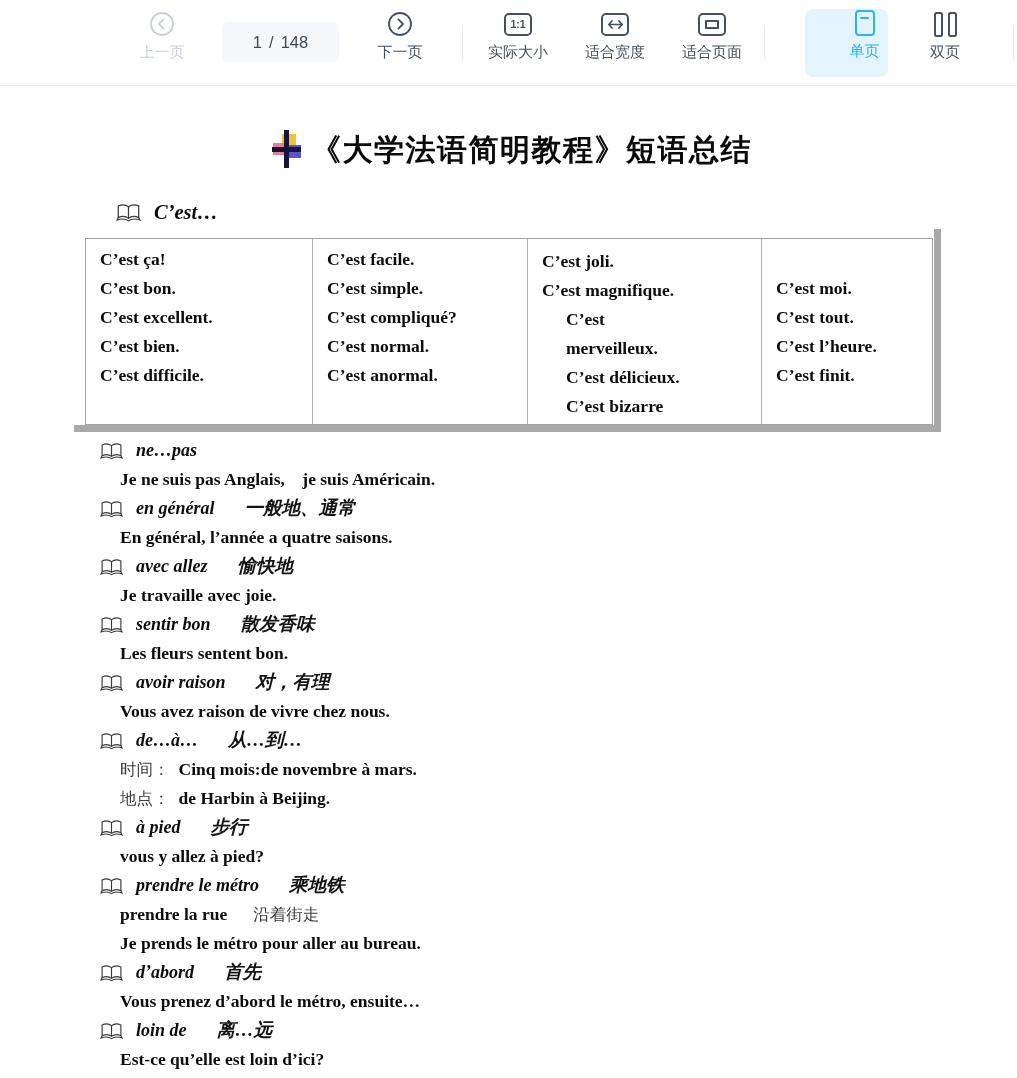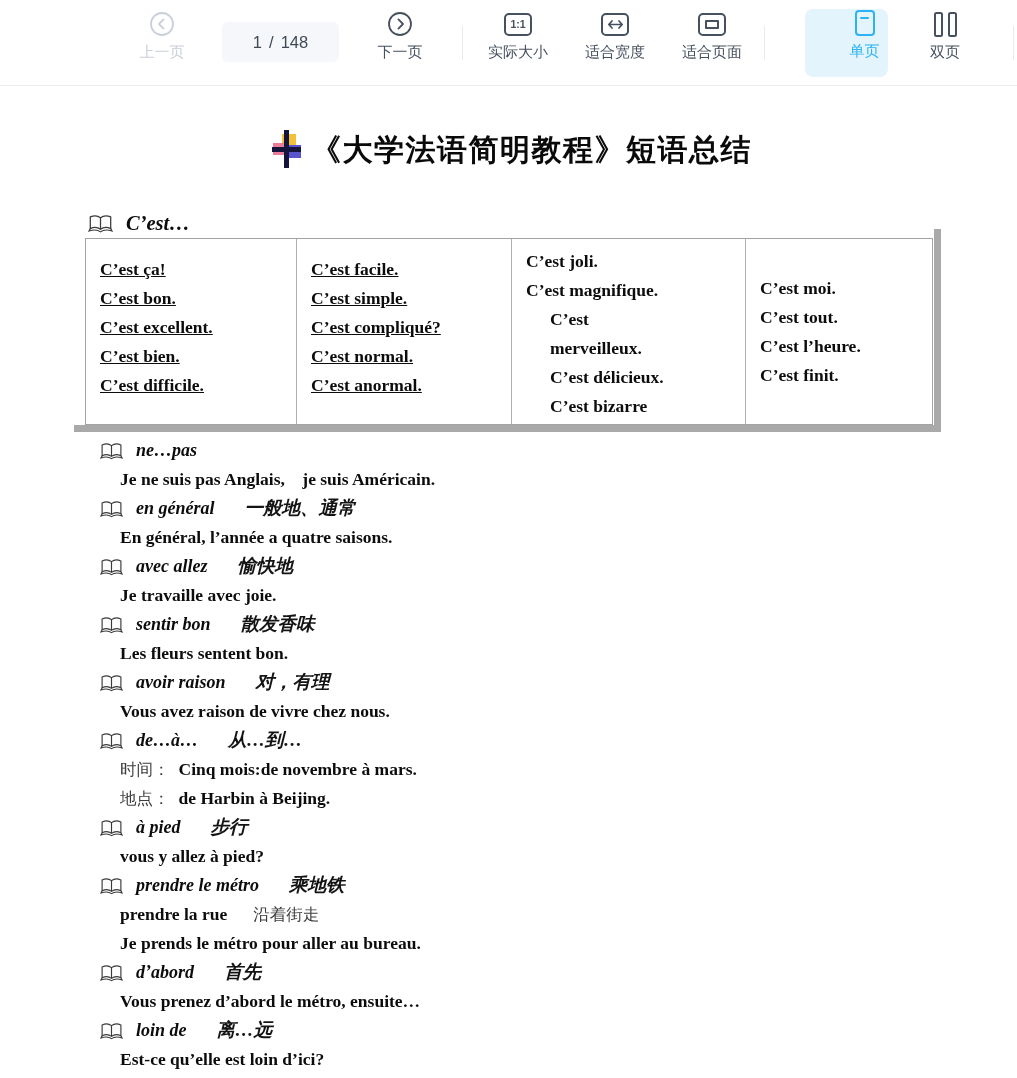--- a/index.html
+++ b/index.html
@@ -35,35 +35,35 @@
   .doublepage-icon .pg { width:9px; height:25px; border:2px solid currentColor; border-radius:2.5px; }
 
   
   .doc-serif { font-family:"Liberation Serif","DejaVu Serif",serif; color:#0c0c0c; }
 
   .title-row { position:absolute; top:128px; left:270px; display:flex; align-items:flex-start; }
   .title-deco { margin-top:2px; margin-right:8px; }
   .doc-title { font-size:30px; font-weight:700; letter-spacing:1.5px; color:#0a0a0a;
                font-family:"Liberation Sans","DejaVu Sans",sans-serif; line-height:44px; }
 
-  .entry-head-top { position:absolute; top:201px; left:88px; display:flex; align-items:center;margin-top:11px; }
+  .entry-head-top { position:absolute; top:201px; left:116px; display:flex; align-items:center; }
   .entry-head-top .head-text { font-size:20.5px; font-weight:700; font-style:italic; margin-left:13px; }
 
   .phrase-table { position:absolute; top:238px; left:85px; width:848px; height:187px;
                   border:1px solid #a3a3a3; display:flex; background:#fff; }
   .phrase-table::after { content:""; position:absolute; right:-9px; top:-10px; bottom:-8px;
                          width:7px; background:#a9a9a9; }
   .phrase-table::before { content:""; position:absolute; left:-12px; right:-9px; bottom:-8px;
                           height:7px; background:#a9a9a9; }
   .pt-col { flex:0 0 auto; display:flex; flex-direction:column; padding:6px 6px 6px 14px; }
   .pt-col + .pt-col { border-left:1px solid #b0b0b0; }
-  .pt-col.c0 { width:210px; } .pt-col.c1 { width:215px; } .pt-col.c2 { width:215px; } .pt-col.c3 { width:207px;margin-left:19px; }
+  .pt-col.c0 { width:210px; } .pt-col.c1 { width:215px;margin-left:16px; } .pt-col.c2 { width:215px; } .pt-col.c3 { width:207px;margin-left:19px; }
   .pt-col.v-top { justify-content:flex-start; padding-top:8px; }
   .pt-col.v-middle { justify-content:center; }
-  .pt-col.v-bottom { justify-content:center; padding-bottom:15px;text-decoration:underline; }
+  .pt-col.v-bottom { justify-content:flex-start; padding-bottom:15px; }
   .pt-line { font-size:17.5px; font-weight:700; line-height:29px; white-space:nowrap;
              font-family:"Liberation Serif","DejaVu Serif",serif; }
   .pt-line.indent { padding-left:24px; }
 
   .entry-list { position:absolute; top:436px; left:100px; width:820px; }
   .lrow { line-height:29px; white-space:nowrap; font-family:"Liberation Serif","DejaVu Serif",serif; }
   .lrow.head { display:flex; align-items:center; }
   .lrow.head svg { flex:0 0 auto; margin-right:13px; }
   .lrow.sub { padding-left:20px; }
   .seg-fr   { font-size:17.5px; font-weight:700; color:#0c0c0c; }

